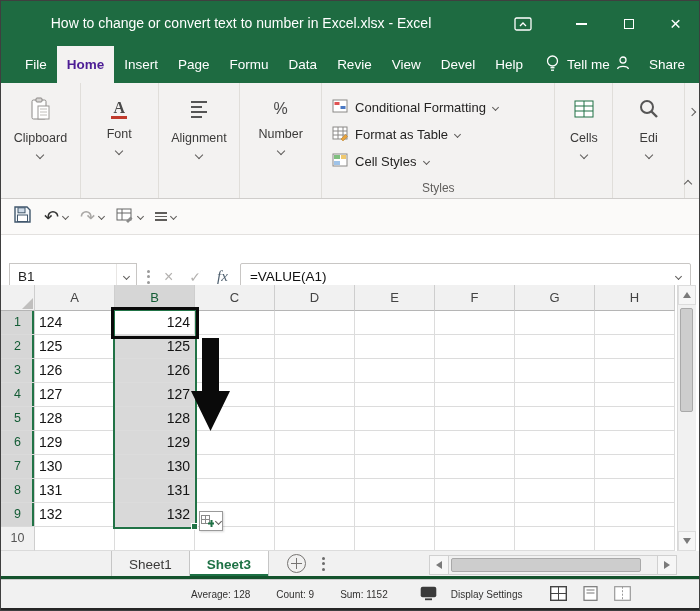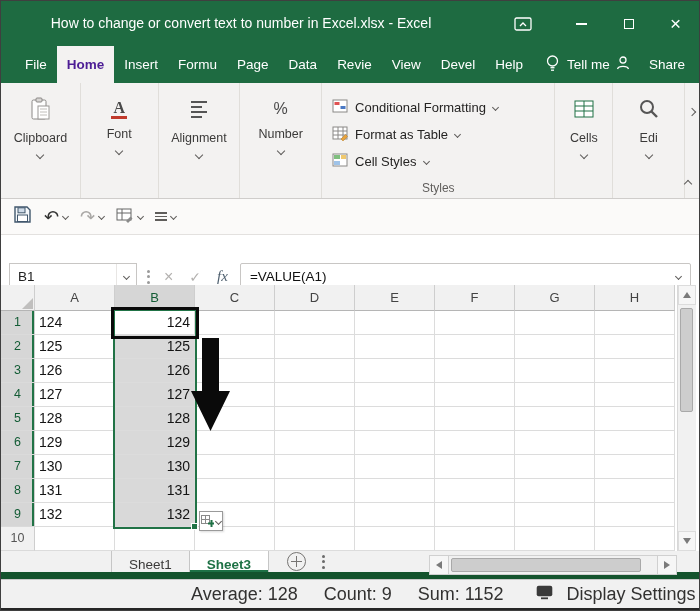--- a/index.html
+++ b/index.html
@@ -93,38 +93,38 @@
   .v-btn.down { bottom:0; }
   .v-thumb { position:absolute; left:2px; top:23px; width:13px; height:104px; background:#cdcdcd; border:1px solid #a9a9a9; border-radius:2px; }
 
   .tri { width:0; height:0; }
   .tri.up { border-left:4px solid transparent; border-right:4px solid transparent; border-bottom:6px solid #7a7a7a; }
   .tri.down { border-left:4px solid transparent; border-right:4px solid transparent; border-top:6px solid #7a7a7a; }
   .tri.left { border-top:4px solid transparent; border-bottom:4px solid transparent; border-right:6px solid #7a7a7a; }
   .tri.right { border-top:4px solid transparent; border-bottom:4px solid transparent; border-left:6px solid #7a7a7a; }
 
   
-  .sheetbar { position:absolute; left:0; top:550px; width:100%; height:28px; background:#f1f1f1; border-bottom:7px solid #14532d; display:flex; align-items:center; }
+  .sheetbar { position:absolute; left:0; top:550px; width:100%; height:28px; background:#f1f1f1; border-bottom:3px solid #14532d; display:flex; align-items:center; }
   .tab-strip { display:flex; margin-left:110px; height:100%; }
   .sheet-tab { padding:0 17px; line-height:27px; font-size:13.5px; color:#3b3a39; border-right:1px solid #c6c6c6; background:#f1f1f1; white-space:nowrap; }
   .sheet-tab:first-child { border-left:1px solid #c6c6c6; }
   .sheet-tab.active { background:#fff; color:#1e7145; font-weight:bold; box-shadow:inset 0 -2px 0 #1e7145; }
   .new-sheet { width:19px; height:19px; border:1.4px solid #767472; border-radius:50%; margin-left:18px; position:relative; }
   .new-sheet::before,.new-sheet::after { content:""; position:absolute; background:#767472; }
   .new-sheet::before { left:3px; right:3px; top:50%; height:1.6px; margin-top:-0.8px; }
   .new-sheet::after { top:3px; bottom:3px; left:50%; width:1.6px; margin-left:-0.8px; }
   .sheet-kebab { margin-left:16px; display:flex; flex-direction:column; gap:2.5px; }
   .sheet-kebab i { width:3px; height:3px; border-radius:50%; background:#6a6a6a; }
   .hscroll { position:absolute; left:428px; top:4px; width:248px; height:20px; display:flex; }
   .h-btn { width:20px; height:20px; background:#f6f6f6; border:1px solid #d0d0d0; display:flex; align-items:center; justify-content:center; }
   .h-track { flex:1; background:#f1f1f1; border-top:1px solid #d0d0d0; border-bottom:1px solid #d0d0d0; position:relative; }
   .h-thumb { position:absolute; left:2px; top:2px; bottom:2px; width:190px; background:#cdcdcd; border:1px solid #a9a9a9; border-radius:2px; }
 
   
-  .statusbar { position:absolute; left:0; top:578px; width:100%; height:29px; background:#f1f1f1; border-top:1px solid #c9c9c9; display:flex; align-items:center; font-size:18px; color:#323130; }
+  .statusbar { position:absolute; left:0; top:578px; width:100%; height:29px; background:#f1f1f1; border-top:1px solid #c9c9c9; display:flex; align-items:center; font-size:10px; color:#323130; }
   .sb-agg { margin-left:26px; white-space:nowrap; }
   .sb-agg.first { margin-left:190px; }
   .sb-display { margin-left:32px; display:flex; align-items:center; gap:14px; white-space:nowrap; }
   .sb-views { margin-left:28px; display:flex; align-items:center; gap:15px; }
   .bottom-edge { position:absolute; left:0; top:607px; width:100%; height:4px; background:#262626; }
 </style>
 </head>
 <body>
 
 <div class="window">
@@ -148,22 +148,22 @@
           <span class="close-glyph">×</span>
         </div>
     </div>
   </div>
 
   <div class="menubar">
     <div class="menu-tabs">
         <div class="menu-tab">File</div>
         <div class="menu-tab active">Home</div>
         <div class="menu-tab">Insert</div>
+        <div class="menu-tab">Page</div>
         <div class="menu-tab">Formu</div>
-        <div class="menu-tab">Page</div>
         <div class="menu-tab">Data</div>
         <div class="menu-tab">Revie</div>
         <div class="menu-tab">View</div>
         <div class="menu-tab">Devel</div>
         <div class="menu-tab">Help</div>
       </div>
     <div class="tellme">
       <span>
         <svg width="15" height="18" viewBox="0 0 15 18">
             <circle cx="7.5" cy="7" r="5" fill="none" stroke="#fff" stroke-width="1.3"></circle>

